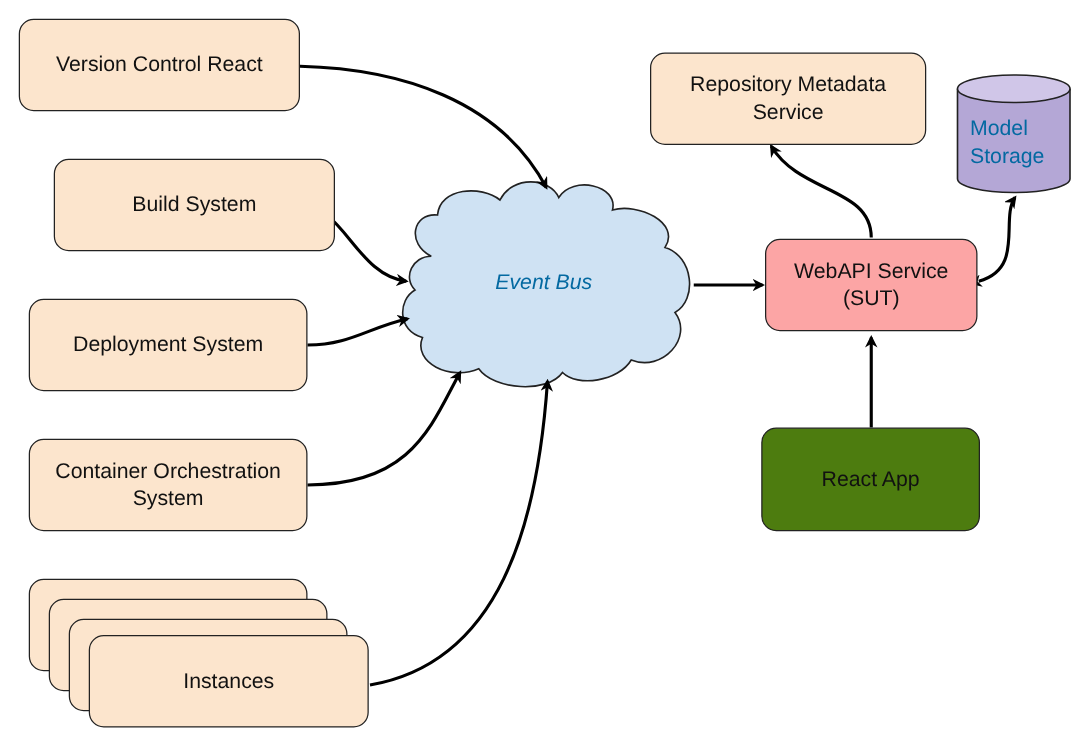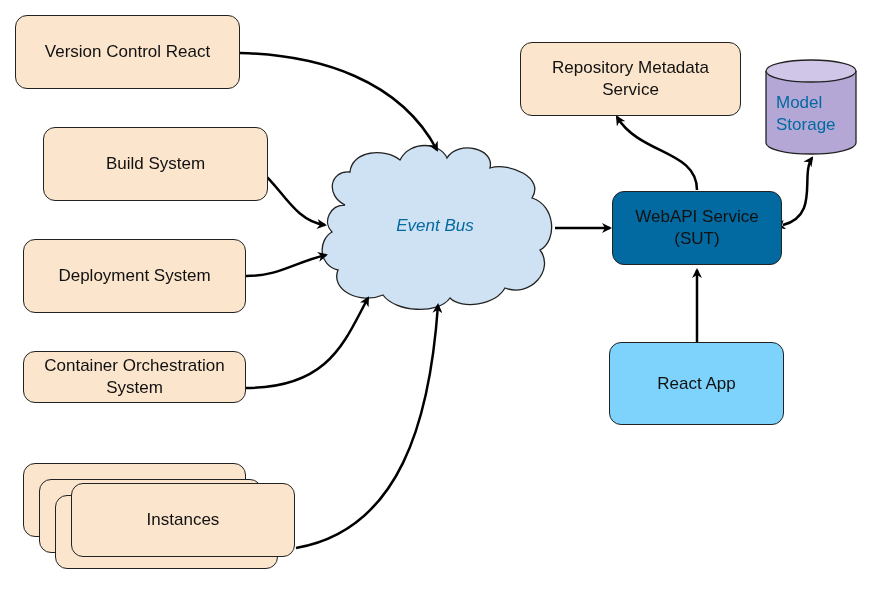--- a/index.html
+++ b/index.html
@@ -3,22 +3,22 @@
 <meta charset="utf-8">
 <style>
   html, body { margin:0; padding:0; background:#ffffff; }
   body { width:869px; height:603px; position:relative; overflow:hidden;
          font-family:"Liberation Sans", sans-serif; }
   #canvas { position:absolute; left:0; top:0; width:869px; height:603px; }
   .node { position:absolute; box-sizing:border-box; border:1.5px solid #222;
           border-radius:12px; display:flex; align-items:center; justify-content:center;
           text-align:center; font-size:17px; color:#111; line-height:22px; }
   .peach { background:#fce5cd; }
-  .green { background:#0369a1; }
-  .yellow { background:#7dd3fc; }
+  .green { background:#fca5a5; }
+  .yellow { background:#4d7c0f; }
   .label { position:absolute; font-size:17px; color:#0369a1; text-align:center; line-height:22px; }
 </style>
 </head>
 <body>
 
 <svg id="canvas" width="869" height="603" viewBox="0 0 869 603">
   <defs>
     <marker id="arrow" markerWidth="10" markerHeight="10" refX="8" refY="5" orient="auto" markerUnits="userSpaceOnUse">
       <path d="M0,0 L10,5 L0,10 L3,5 Z" fill="#000"></path>
     </marker>
@@ -47,28 +47,28 @@
 
 <div class="node peach" style="left:15px;top:15px;width:225px;height:74px;">
     <span>Version Control React</span>
   </div>
 <div class="node peach" style="left:15px;top:127px;width:225px;height:74px;margin-left:28px;">
     <span>Build System</span>
   </div>
 <div class="node peach" style="left:23px;top:239px;width:223px;height:74px;text-align:center;">
     <span>Deployment System</span>
   </div>
-<div class="node peach" style="left:23px;top:351px;width:223px;height:52px;padding:0 8px;">
+<div class="node peach" style="left:23px;top:351px;width:223px;height:74px;padding:0 8px;">
     <span>Container Orchestration System</span>
   </div>
 
 <div class="node peach" style="left:23px;top:463px;width:223px;height:74px;"></div>
 <div class="node peach" style="left:39px;top:479px;width:223px;height:74px;"></div>
 <div class="node peach" style="left:55px;top:495px;width:223px;height:74px;"></div>
-<div class="node peach" style="left:71px;top:483px;width:224px;height:74px;">
+<div class="node peach" style="left:71px;top:508px;width:224px;height:74px;">
     <span>Instances</span>
   </div>
 
 <div class="label" style="left:380px;top:215px;width:110px;font-style:italic;">Event Bus</div>
 
 <div class="node peach" style="left:520px;top:42px;width:221px;height:74px;padding:0 20px;">
     <span>Repository Metadata Service</span>
   </div>
 <div class="node green" style="left:612px;top:191px;width:170px;height:74px;padding:0 20px;">
     <span>WebAPI Service (SUT)</span>

